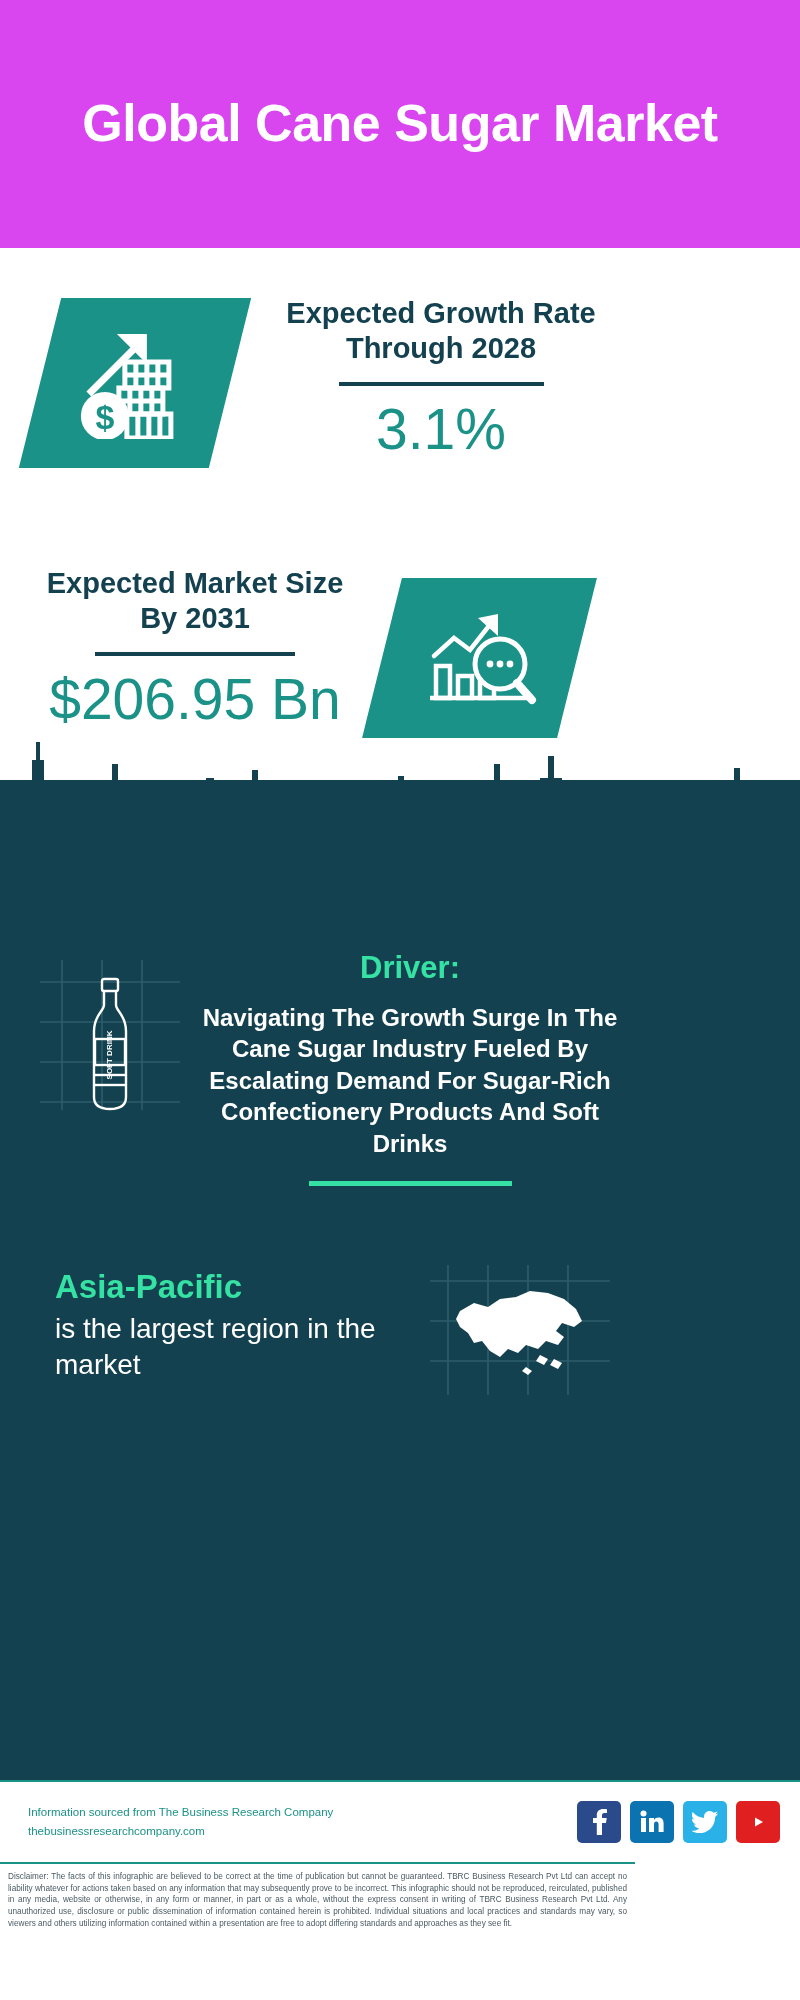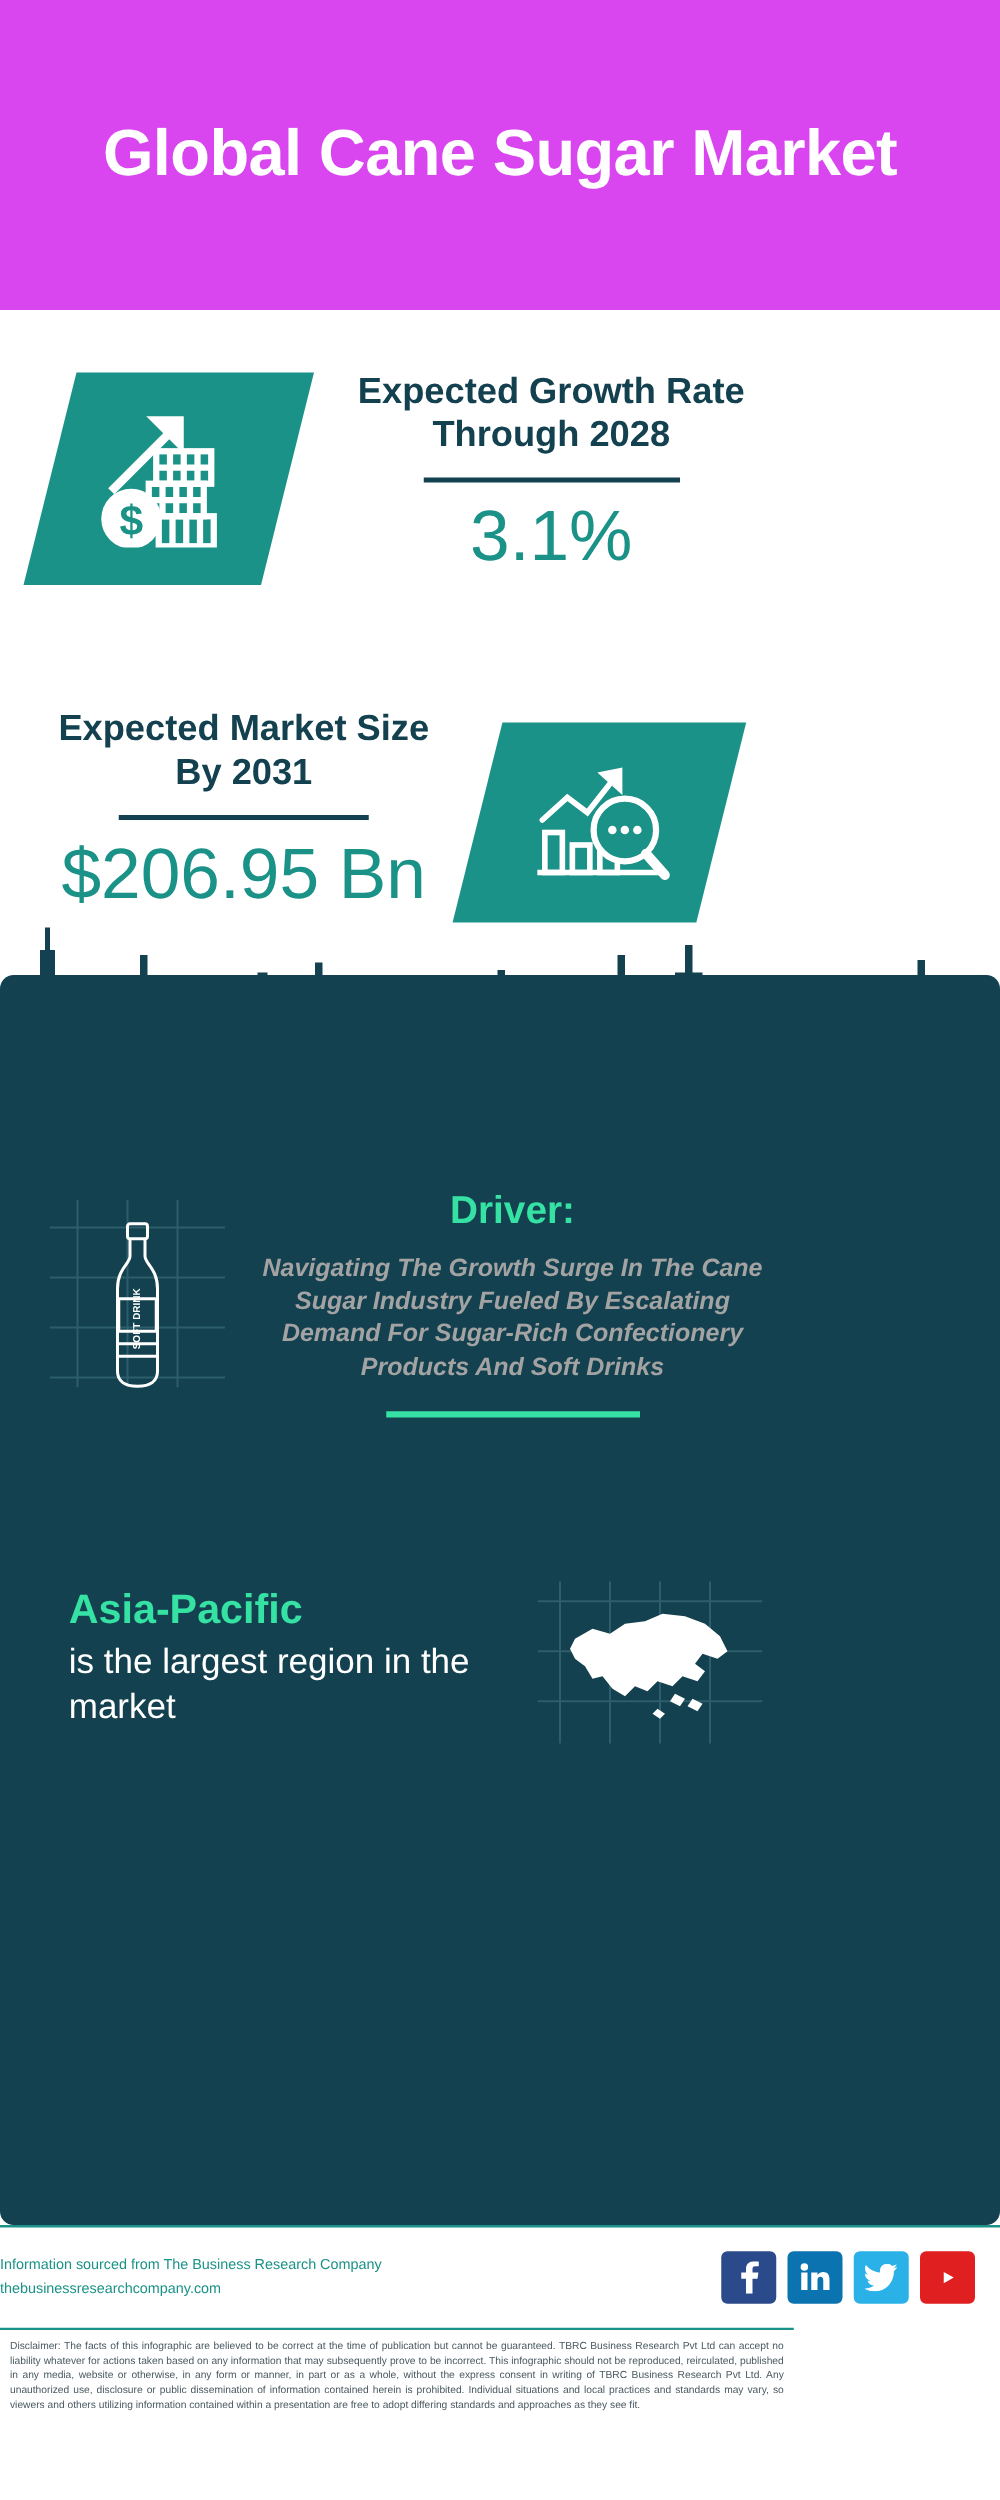--- a/index.html
+++ b/index.html
@@ -73,44 +73,42 @@
   .block-growth .stat-rule { width:205px; }
   .block-market { left:30px; top:318px; width:330px; }
   .block-market .stat-rule { width:200px; }
 
   
   .dark {
     position:relative;
     width:800px;
     height:1000px;
     background:#14414f;
-    border-radius:11px;
   }
   .skyline { position:absolute; top:-60px; left:0; width:800px; height:120px; }
 
   .grid-lines { position:absolute; stroke:#2d5e6b; }
 
   .driver-wrap {
     position:absolute;
     left:200px; top:170px;
     width:420px;
     text-align:center;
   }
   .driver-title {
     color:#35e2a4;
     font-size:31px;
     font-weight:bold;
     margin-bottom:16px;
   }
   .driver-text {
-    color:#a3a3a3;
-    font-size:20px;
+    color:#ffffff;
+    font-size:24px;
     font-weight:bold;
     line-height:1.31;
-    font-style:italic;
   }
   .driver-rule {
     width:203px; height:5px;
     background:#35e2a4;
     margin:22px auto 0 auto;
   }
 
   .region-wrap {
     position:absolute;
     left:55px; top:487px;
@@ -134,20 +132,21 @@
 
   
   .footer-bar {
     position:relative;
     width:800px; height:82px;
     background:#ffffff;
     border-top:2px solid #1b9287;
     display:flex; align-items:center;
   }
   .source-text {
+    margin-left:28px;
     color:#1b9287;
     font-size:11.5px;
     line-height:1.65;
     flex:1;
   }
   .social-row { display:flex; gap:9px; margin-right:20px; }
   .social {
     width:44px; height:42px;
     border-radius:5px;
     display:flex; align-items:center; justify-content:center;

